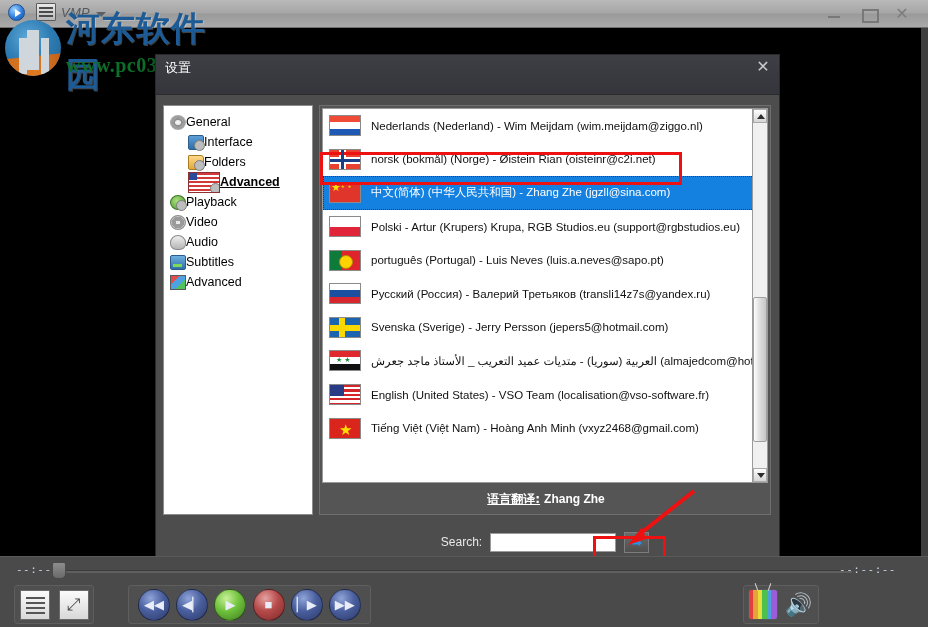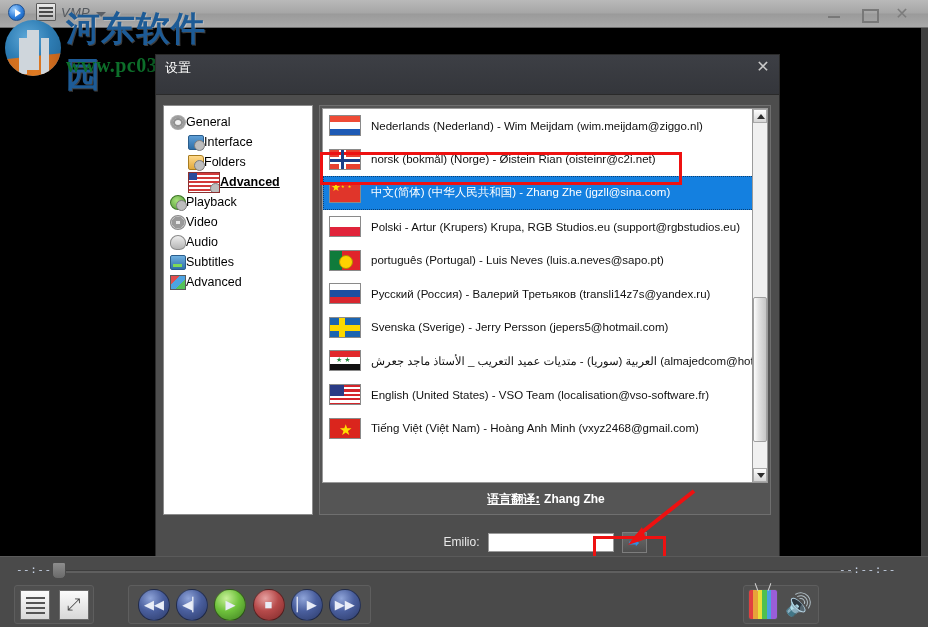--- a/index.html
+++ b/index.html
@@ -416,21 +416,21 @@
           <div class="sbtn dn"></div>
         </div>
 
         <div class="status-strip">
           <span class="k">语言翻译:</span>
           <span class="v">Zhang Zhe</span>
         </div>
       </div>
 
       <div class="search-row">
-        <span class="search-label">Emilio:</span>
+        <span class="search-label">Search:</span>
         <input class="search-input" type="text" placeholder="" style="">
         <div class="search-go"></div>
       </div>
 
       <div class="btn btn-reset">
         <span class="reset-arrow">⤴</span>
         <span>重设为默认</span>
       </div>
       <div class="btn btn-ok">
         <span>好</span>

